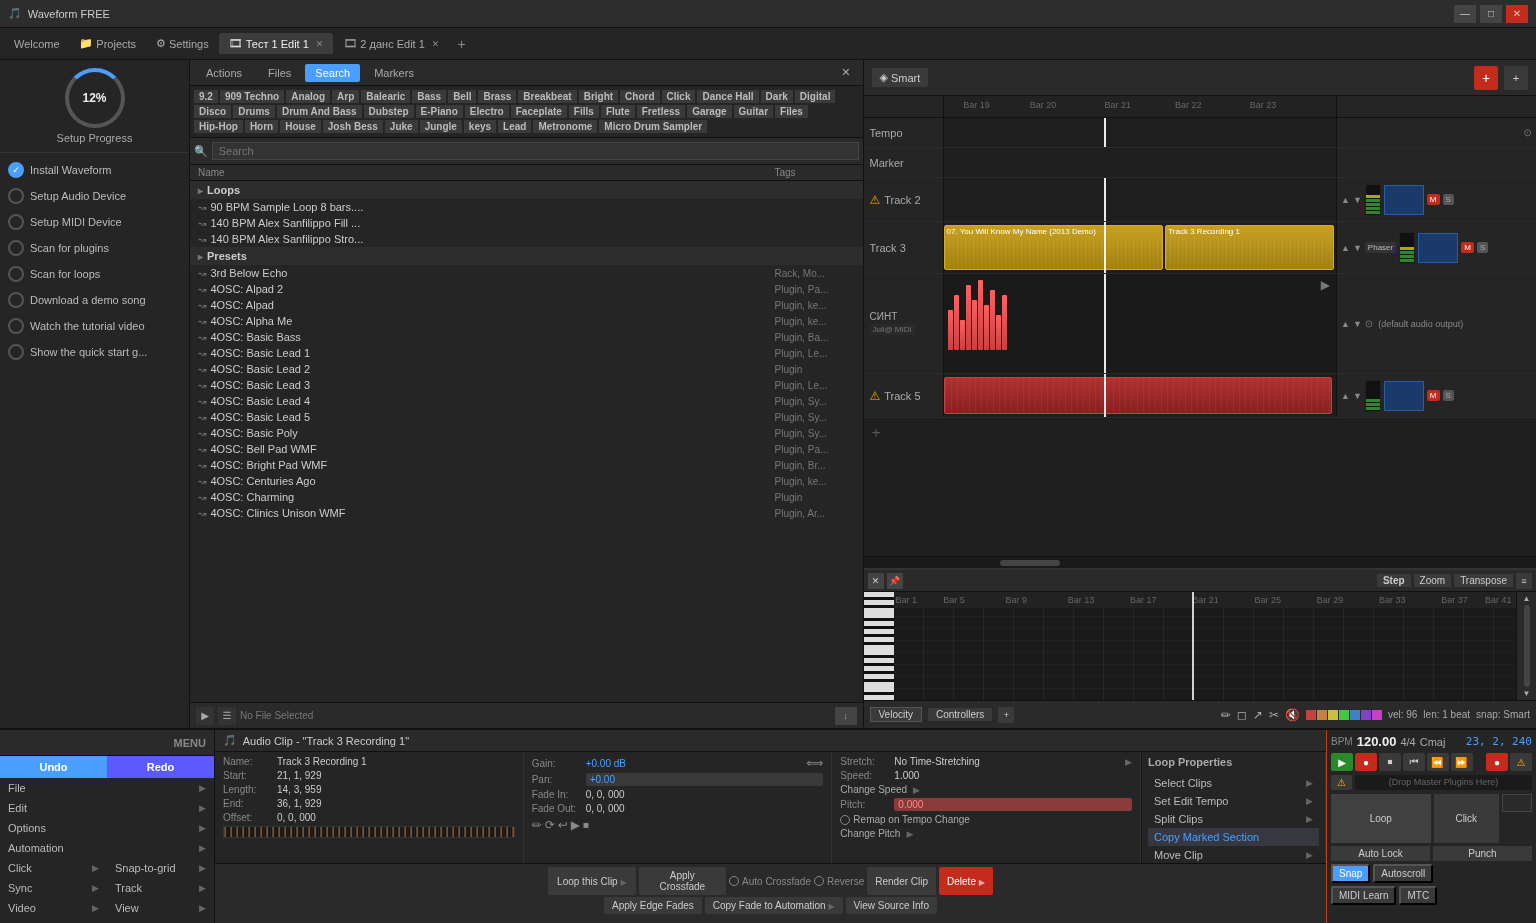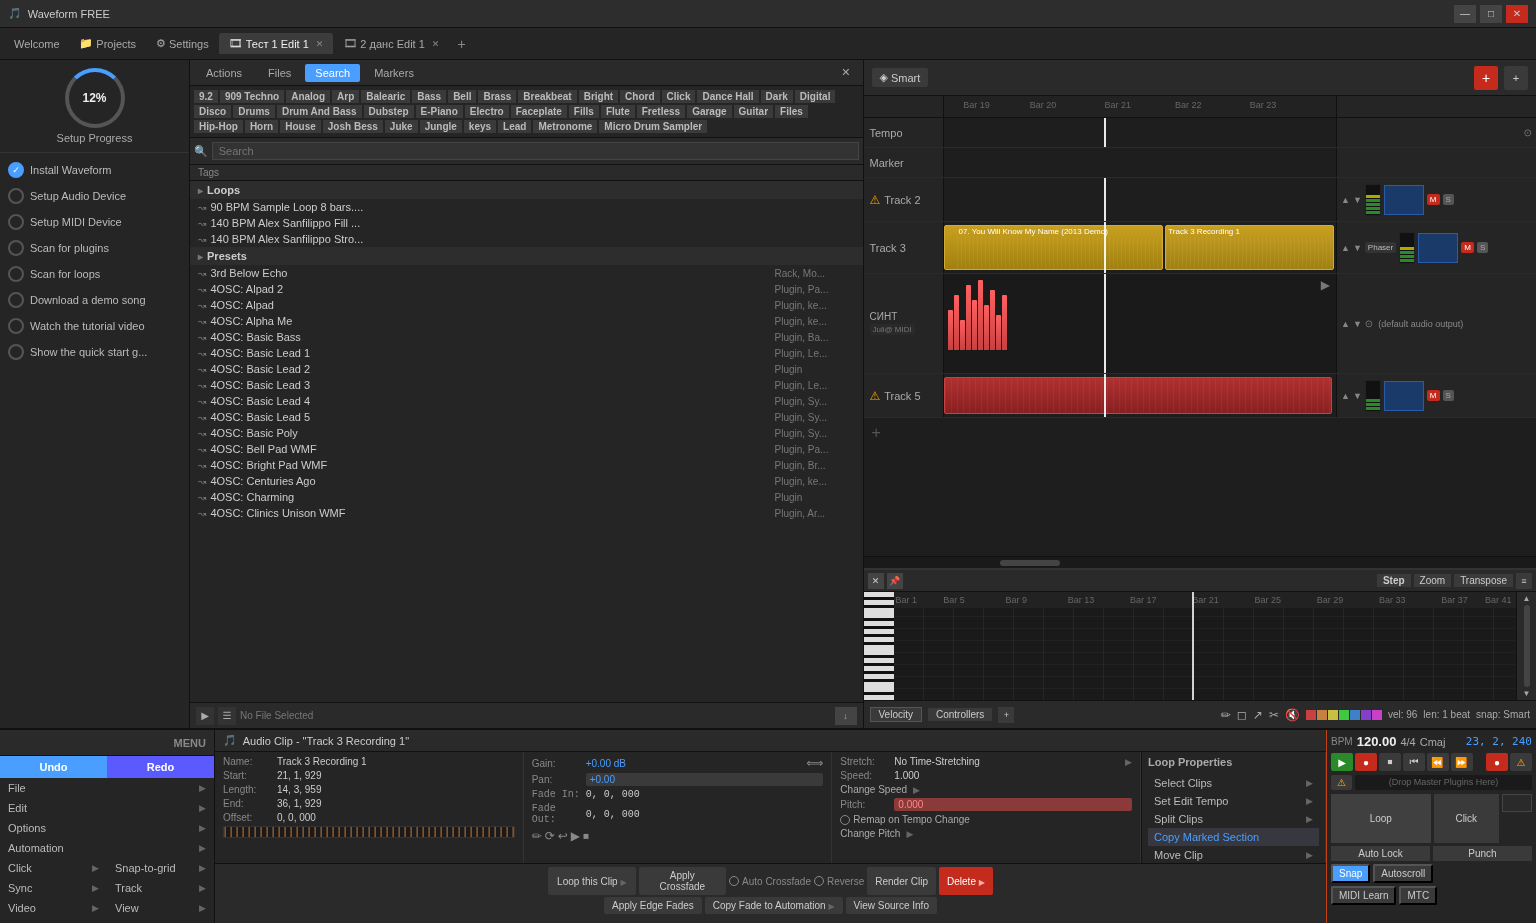--- a/index.html
+++ b/index.html
@@ -286,20 +286,21 @@
             <span class="tag">Micro Drum Sampler</span>
           </div>
       </div>
 
       <div class="search-bar">
         <span style="color:#888;margin-right:4px;">🔍</span>
         <input type="text" style="flex: 1 1 0%; background: rgb(51, 51, 51); border: 1px solid rgb(68, 68, 68); color: rgb(204, 204, 204); padding: 2px 6px; font-size: 11px;" placeholder="Search">
       </div>
 
       <div class="browser-header">
+        <span class="col-name">Name</span>
         <span class="col-tags">Tags</span>
       </div>
 
       <div style="flex:1;overflow-y:auto;" id="browser-items-container">
           <div class="browser-item section-header">
             <span class="item-icon">▸</span>
             <span class="item-name">Loops</span>
           </div>
           <div class="browser-item">
             <span class="item-icon">↝</span>
@@ -479,21 +480,21 @@
             <span class="rp-solo" style="background:#555!important;color:#aaa;font-size:8px;padding:1px 3px;border-radius:2px;">S</span>
           </div>
         </div>
 
         <div class="track-full-row" style="height:52px;">
           <div class="tfr-label">
             <span>Track 3</span>
           </div>
           <div class="tfr-content" style="background:#1e1e1e;">
 
-            <div class="clip-block cb-yellow" style="left:0%;width:56%;top:3px;bottom:3px;padding-left:12px;">
+            <div class="clip-block cb-yellow" style="left:0%;width:56%;top:3px;bottom:3px;">
               <div class="cb-label">07. You Will Know My Name (2013 Demo)</div>
               <div class="cb-wave"></div>
             </div>
 
             <div class="clip-block cb-yellow" style="left:56.5%;width:43%;top:3px;bottom:3px;">
               <div class="cb-label">Track 3 Recording 1</div>
               <div class="cb-wave"></div>
             </div>
             <div class="playhead-line" style="left:41%;"></div>
           </div>
@@ -764,21 +765,21 @@
           <div style="flex:1;padding:4px 8px;border-right:1px solid #333;">
             <div class="prop-row">
               <span class="prop-label">Gain:</span>
               <span class="prop-value gain-indicator">+0.00 dB</span>
               <span style="font-size:12px;color:#888;cursor:pointer;margin-left:4px;">⟺</span>
             </div>
             <div class="prop-row">
               <span class="prop-label">Pan:</span>
               <span class="prop-value highlight">+0.00</span>
             </div>
-            <div style="margin-bottom:4px;font-family:Liberation Mono, monospace;">
+            <div style="margin-bottom:4px;">
               <div class="prop-row">
                 <span class="prop-label">Fade In:</span>
                 <span class="prop-value">0, 0, 000</span>
               </div>
               <div class="prop-row">
                 <span class="prop-label">Fade Out:</span>
                 <span class="prop-value">0, 0, 000</span>
               </div>
             </div>
 

